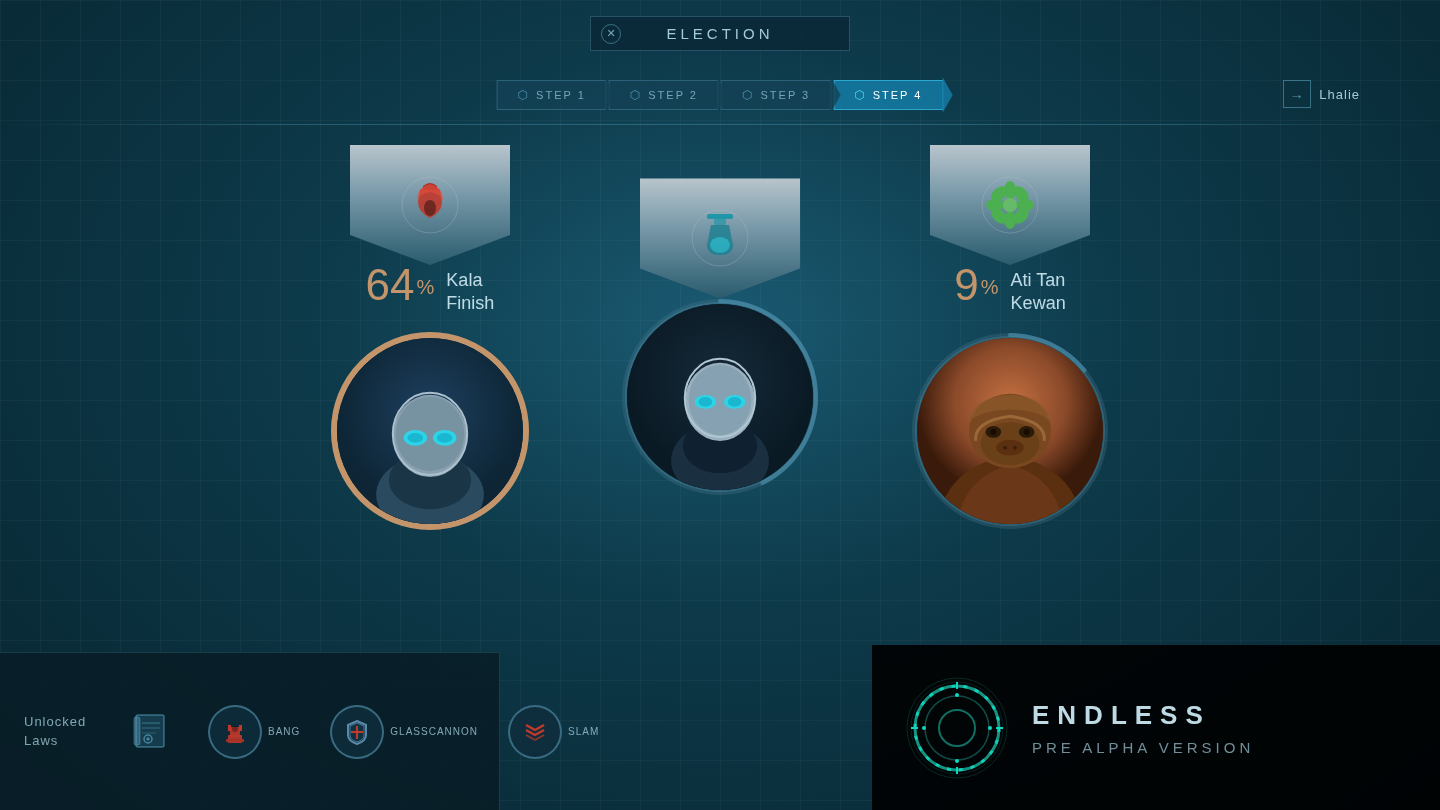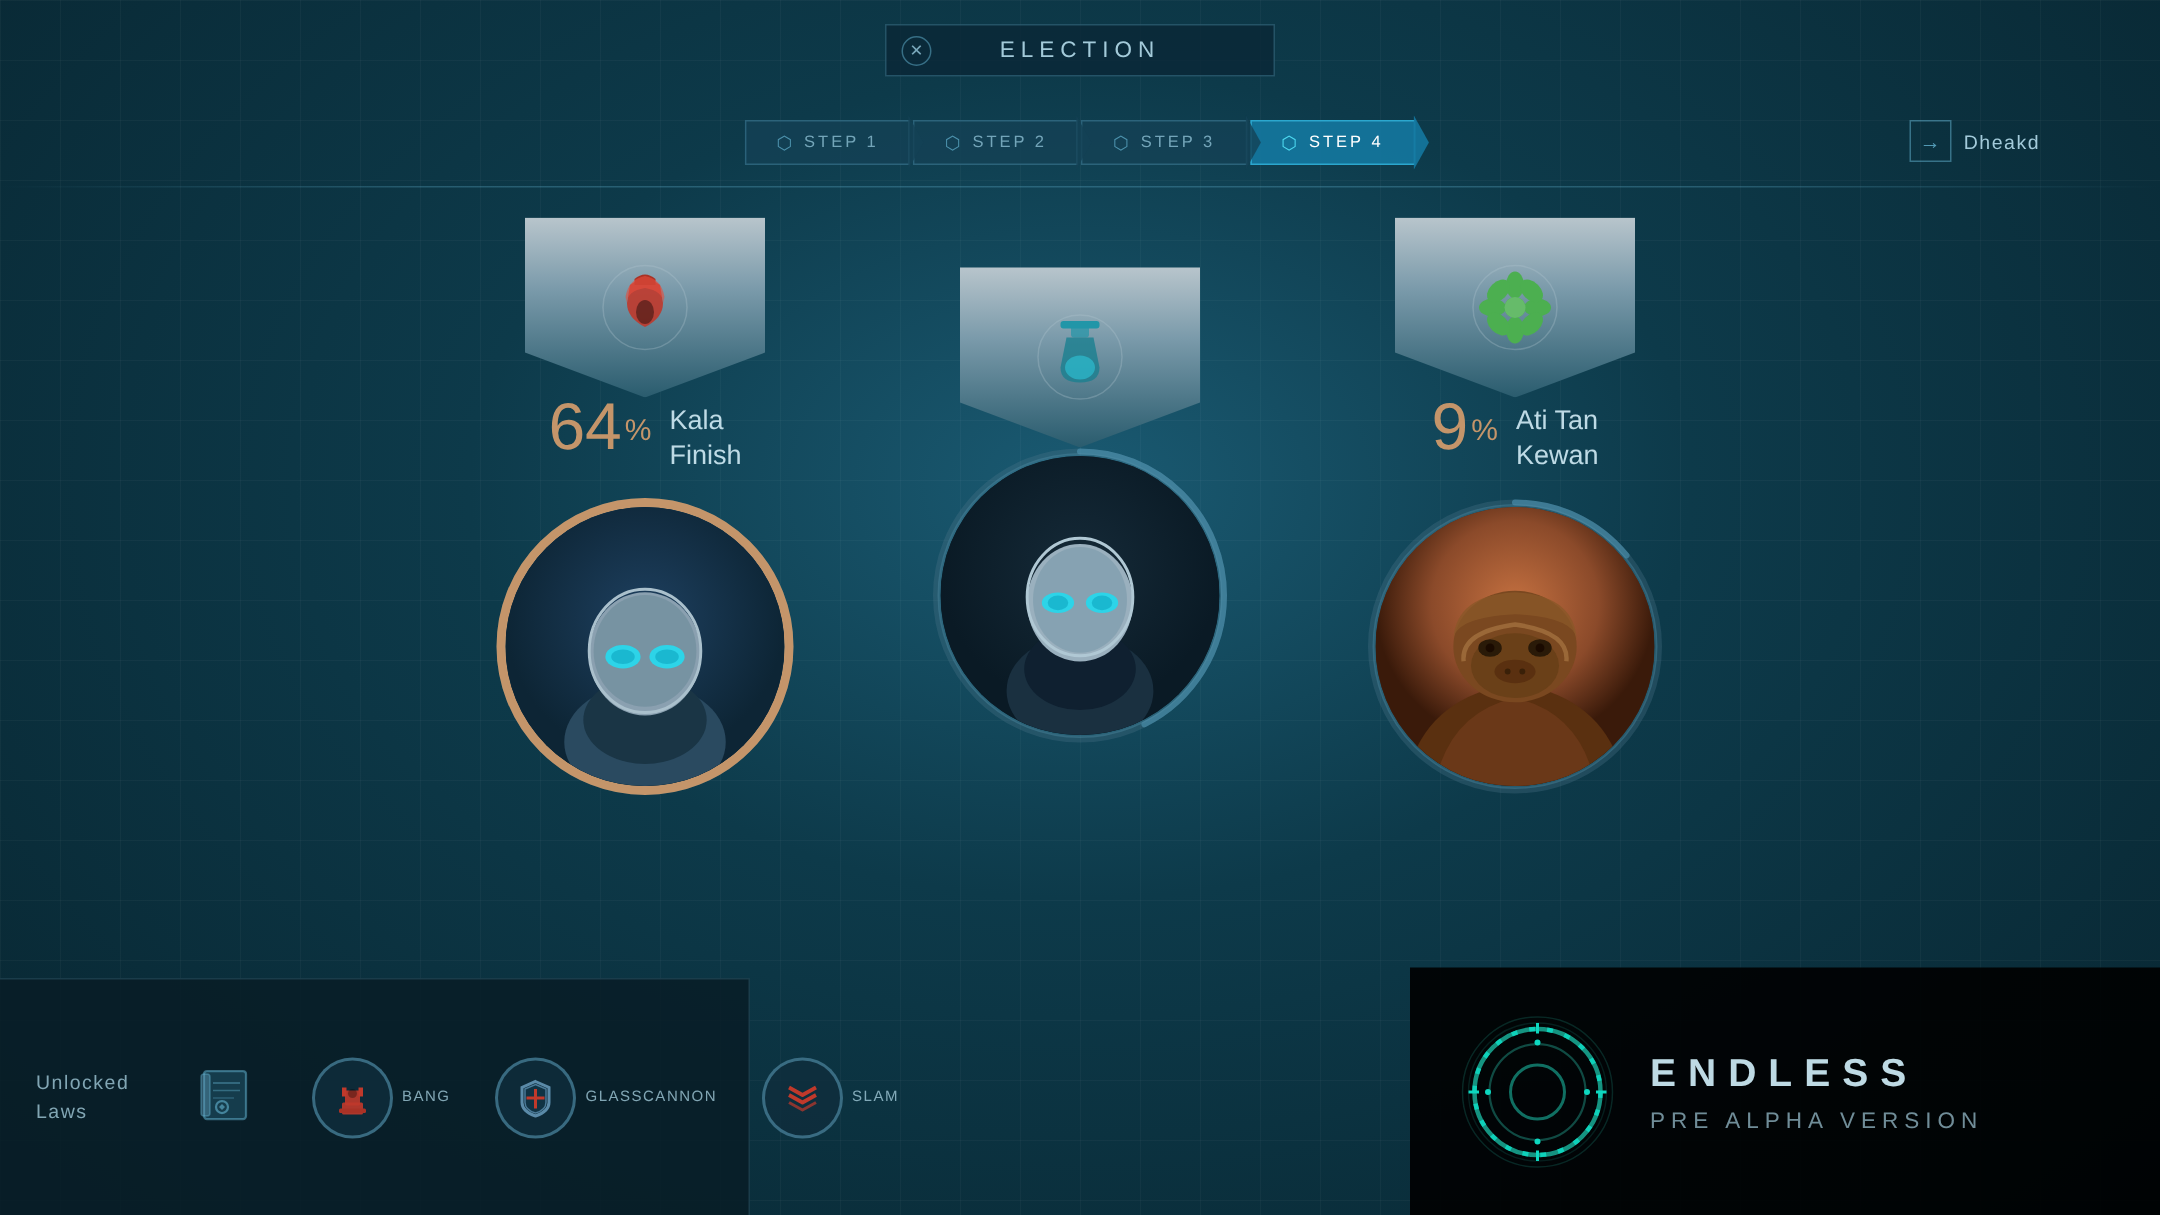--- a/index.html
+++ b/index.html
@@ -307,21 +307,21 @@
       color: rgba(160, 200, 215, 0.8);
       font-size: 10px;
       letter-spacing: 1px;
     }
 
     
     .logo-panel {
       position: absolute;
       bottom: 0;
       right: 0;
-      width: 500px;
+      width: 568px;
       height: 165px;
       background: rgba(0, 0, 0, 0.9);
       display: flex;
       align-items: center;
       padding: 20px 30px;
       gap: 20px;
     }
 
     .logo-ring {
       width: 110px;
@@ -417,21 +417,21 @@
     <span>STEP 3</span>
   </div>
   <div class="step active">
     <span class="step-icon">⬡</span>
     <span>STEP 4</span>
   </div>
 </div>
 
 <div class="finish-btn">
   <div class="finish-arrow">→</div>
-  <span>Dheakd</span>
+  <span>Lhalie</span>
 </div>
 
 <div class="divider"></div>
 
 <div class="candidates">
 
   <div class="candidate">
 
     <div class="faction-banner" style="background: linear-gradient(180deg, #b8c5cc 0%, #7a9aaa 40%, #2a5c6e 100%);">
       <svg width="70" height="70" viewBox="0 0 70 70">

